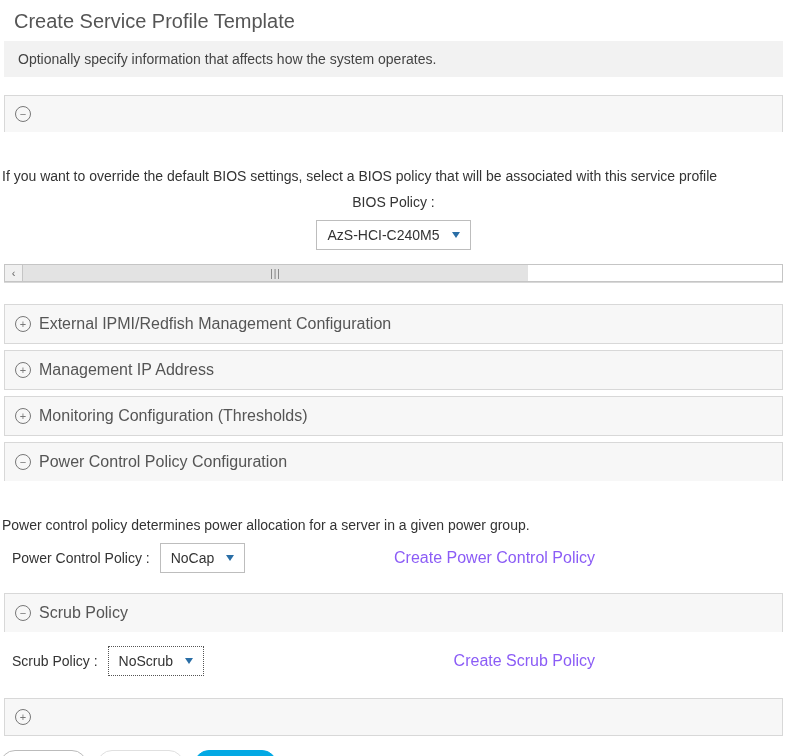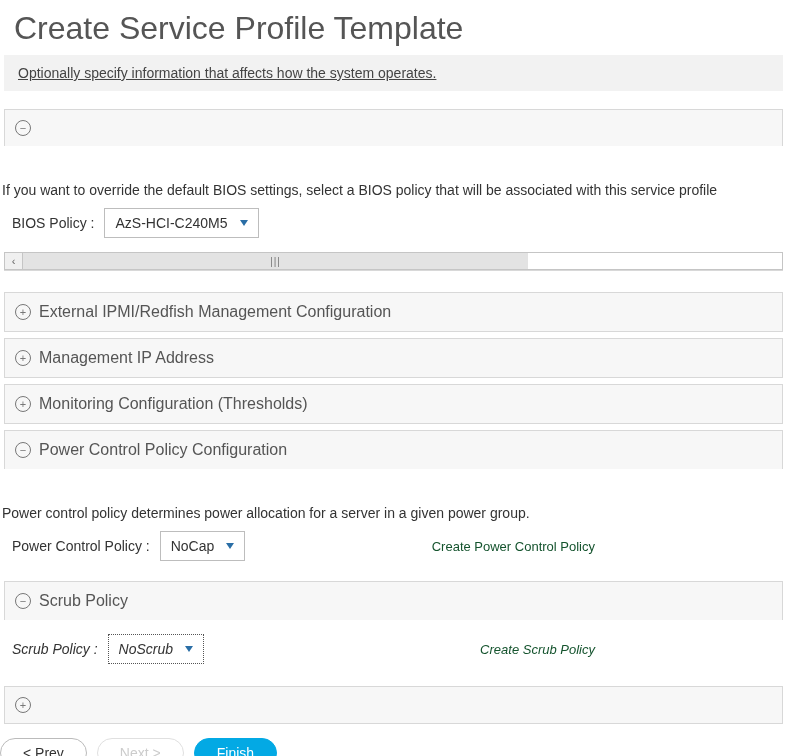--- a/index.html
+++ b/index.html
@@ -4,32 +4,31 @@
 <style>
   * { box-sizing: border-box; margin: 0; padding: 0; }
   body {
     font-family: Arial, Helvetica, sans-serif;
     font-size: 14px;
     color: #333;
     background: #fff;
     width: 787px;
   }
   .page-title {
-    font-size: 32px;
+    font-size: 20px;
     font-weight: 400;
     color: #555;
     padding: 10px 14px 6px 14px;
   }
   .info-banner {
     background: #f2f2f2;
     color: #444;
     padding: 10px 14px;
     font-size: 14px;
     margin: 2px 4px 18px 4px;
-    text-decoration: underline;
   }
   .section {
     border: 1px solid #d8d8d8;
     margin: 4px 4px 0 4px;
   }
   .section + .section { margin-top: 6px; }
   .section-header {
     display: flex;
     align-items: center;
     gap: 8px;
@@ -99,23 +98,23 @@
     display: flex; align-items: center; justify-content: center;
     color: #777; font-size: 10px; letter-spacing: 1px;
     cursor: pointer;
   }
   .scroll-edge {
     border-top: 1px solid #d8d8d8;
     height: 4px;
     margin: 0 4px;
   }
   a.link {
-    color: #14532d;
+    color: #8b5cf6;
     text-decoration: none;
-    font-size: 13px;
+    font-size: 16px;
     cursor: pointer;
   }
   .footer-buttons {
     display: flex;
     gap: 10px;
     justify-content: flex-start;
     padding: 14px 14px 14px 0;
   }
   .btn {
     border-radius: 18px;
@@ -148,21 +147,21 @@
 <div class="page-title">Create Service Profile Template</div>
 
 <div class="info-banner">Optionally specify information that affects how the system operates.</div>
 
 <div class="section" style="border-bottom:0;">
   <div class="section-header">
     <span class="toggle-icon">−</span>
   </div>
 </div>
 <div class="outer-desc">If you want to override the default BIOS settings, select a BIOS policy that will be associated with this service profile</div>
-<div class="field-row" style="padding: 0 12px 8px 12px;">
+<div class="field-row" style="padding: 0 12px 8px 12px; flex-direction: column;">
   <span>BIOS Policy :</span>
   <div class="select-wrap">
     <span>AzS-HCI-C240M5</span>
     <span class="caret-down"></span>
   </div>
 </div>
 
 <div class="scrollbar-track">
   <div class="scrollbar-left">‹</div>
   <div class="scrollbar-thumb">|||</div>
@@ -207,21 +206,21 @@
     <a class="link">Create Power Control Policy</a>
   </span>
 </div>
 
 <div class="section" style="border-bottom:0;">
   <div class="section-header">
     <span class="toggle-icon">−</span>
     <span>Scrub Policy</span>
   </div>
 </div>
-<div class="field-row" style="padding: 14px 12px 18px 12px; font-style: italic;">
+<div class="field-row" style="padding: 14px 12px 18px 12px;">
   <span>Scrub Policy :</span>
   <div class="select-wrap dotted">
     <span>NoScrub</span>
     <span class="caret-down"></span>
   </div>
   <span class="link-cell">
     <a class="link">Create Scrub Policy</a>
   </span>
 </div>
 

